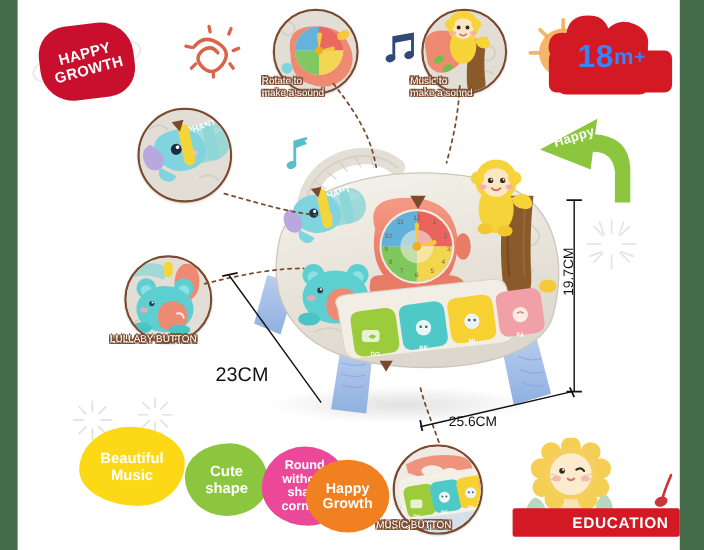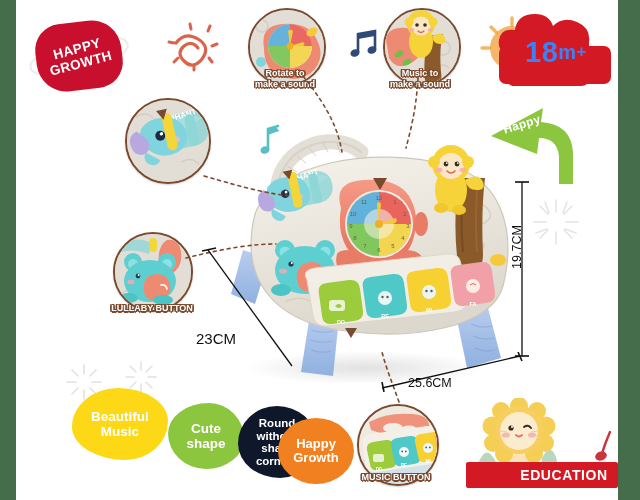--- a/index.html
+++ b/index.html
@@ -34,21 +34,21 @@
   #sun-doodle{left:160px;top:14px;width:72px;height:68px;}
 
   
   #music-note-top{left:348px;top:26px;width:34px;height:34px;}
   #music-note-mid{left:258px;top:122px;width:26px;height:34px;}
 
   
   .callout{border-radius:50%;border:2.5px solid #7a4a2e;overflow:hidden;
            background:#ded9d2;box-shadow:0 1px 2px rgba(0,0,0,.18);}
   .callout-label{
-    position:absolute;text-align:center;color:#fff;font-weight:bold;
+    position:absolute;text-align:left;color:#fff;font-weight:normal;
     line-height:11px;font-size:9px;
     text-shadow:
       -1.4px -1.4px 0 #7a4a2e, 1.4px -1.4px 0 #7a4a2e,
       -1.4px  1.4px 0 #7a4a2e, 1.4px  1.4px 0 #7a4a2e,
        0 -1.5px 0 #7a4a2e, 0 1.5px 0 #7a4a2e,
       -1.5px 0 0 #7a4a2e, 1.5px 0 0 #7a4a2e;
   }
 
   #callout-rotate{left:248px;top:8px;width:74px;height:74px;}
   #label-rotate{left:238px;top:68px;width:94px;}
@@ -79,38 +79,38 @@
     left:495px;top:113px;width:82px;text-align:center;
     color:#fff;font-weight:bold;font-size:12px;
     transform:rotate(-17deg);pointer-events:none;letter-spacing:.3px;
   }
 
   
   #product{left:215px;top:118px;width:310px;height:265px;}
 
   
   #dim-23-line{left:200px;top:246px;width:110px;height:125px;}
-  #dim-23-label{left:196px;top:330px;color:#111;font-size:15px;font-weight:500;}
+  #dim-23-label{left:196px;top:330px;color:#111;font-size:18px;font-weight:500;}
   #dim-197-line{left:512px;top:178px;width:20px;height:182px;}
   #dim-197-label{
     left:487px;top:240px;width:60px;text-align:center;
     color:#111;font-size:12.5px;font-weight:500;
     transform:rotate(-90deg);transform-origin:center;
   }
   #dim-256-line{left:378px;top:352px;width:148px;height:40px;}
   #dim-256-label{left:408px;top:376px;color:#111;font-size:12.5px;font-weight:500;}
 
   
   .blob{display:flex;align-items:center;justify-content:center;text-align:center;
         color:#fff;font-weight:bold;}
   #blob-music{left:72px;top:388px;width:96px;height:72px;background:#fcd817;
               border-radius:48% 52% 44% 56%/54% 46% 54% 46%;font-size:13.5px;line-height:15px;}
   #blob-shape{left:168px;top:403px;width:76px;height:66px;background:#8cc63e;
               border-radius:54% 46% 50% 50%/46% 54% 46% 54%;font-size:13.5px;line-height:15px;}
-  #blob-round{left:238px;top:406px;width:78px;height:72px;background:#0f172a;
+  #blob-round{left:238px;top:406px;width:78px;height:72px;background:#ec4899;
               border-radius:50% 50% 46% 54%/52% 48% 52% 48%;font-size:11.5px;line-height:12.5px;}
   #blob-growth{left:278px;top:418px;width:76px;height:66px;background:#f08020;
                border-radius:50%;font-size:13px;line-height:14px;}
 
   
   #lion-mascot{left:476px;top:398px;width:86px;height:82px;}
   #education-badge{
     left:466px;top:462px;width:108px;height:26px;background:#d31924;
     display:flex;align-items:center;justify-content:center;
     color:#fff;font-weight:bold;font-size:14px;letter-spacing:.6px;border-radius:2px;padding-left:44px;

